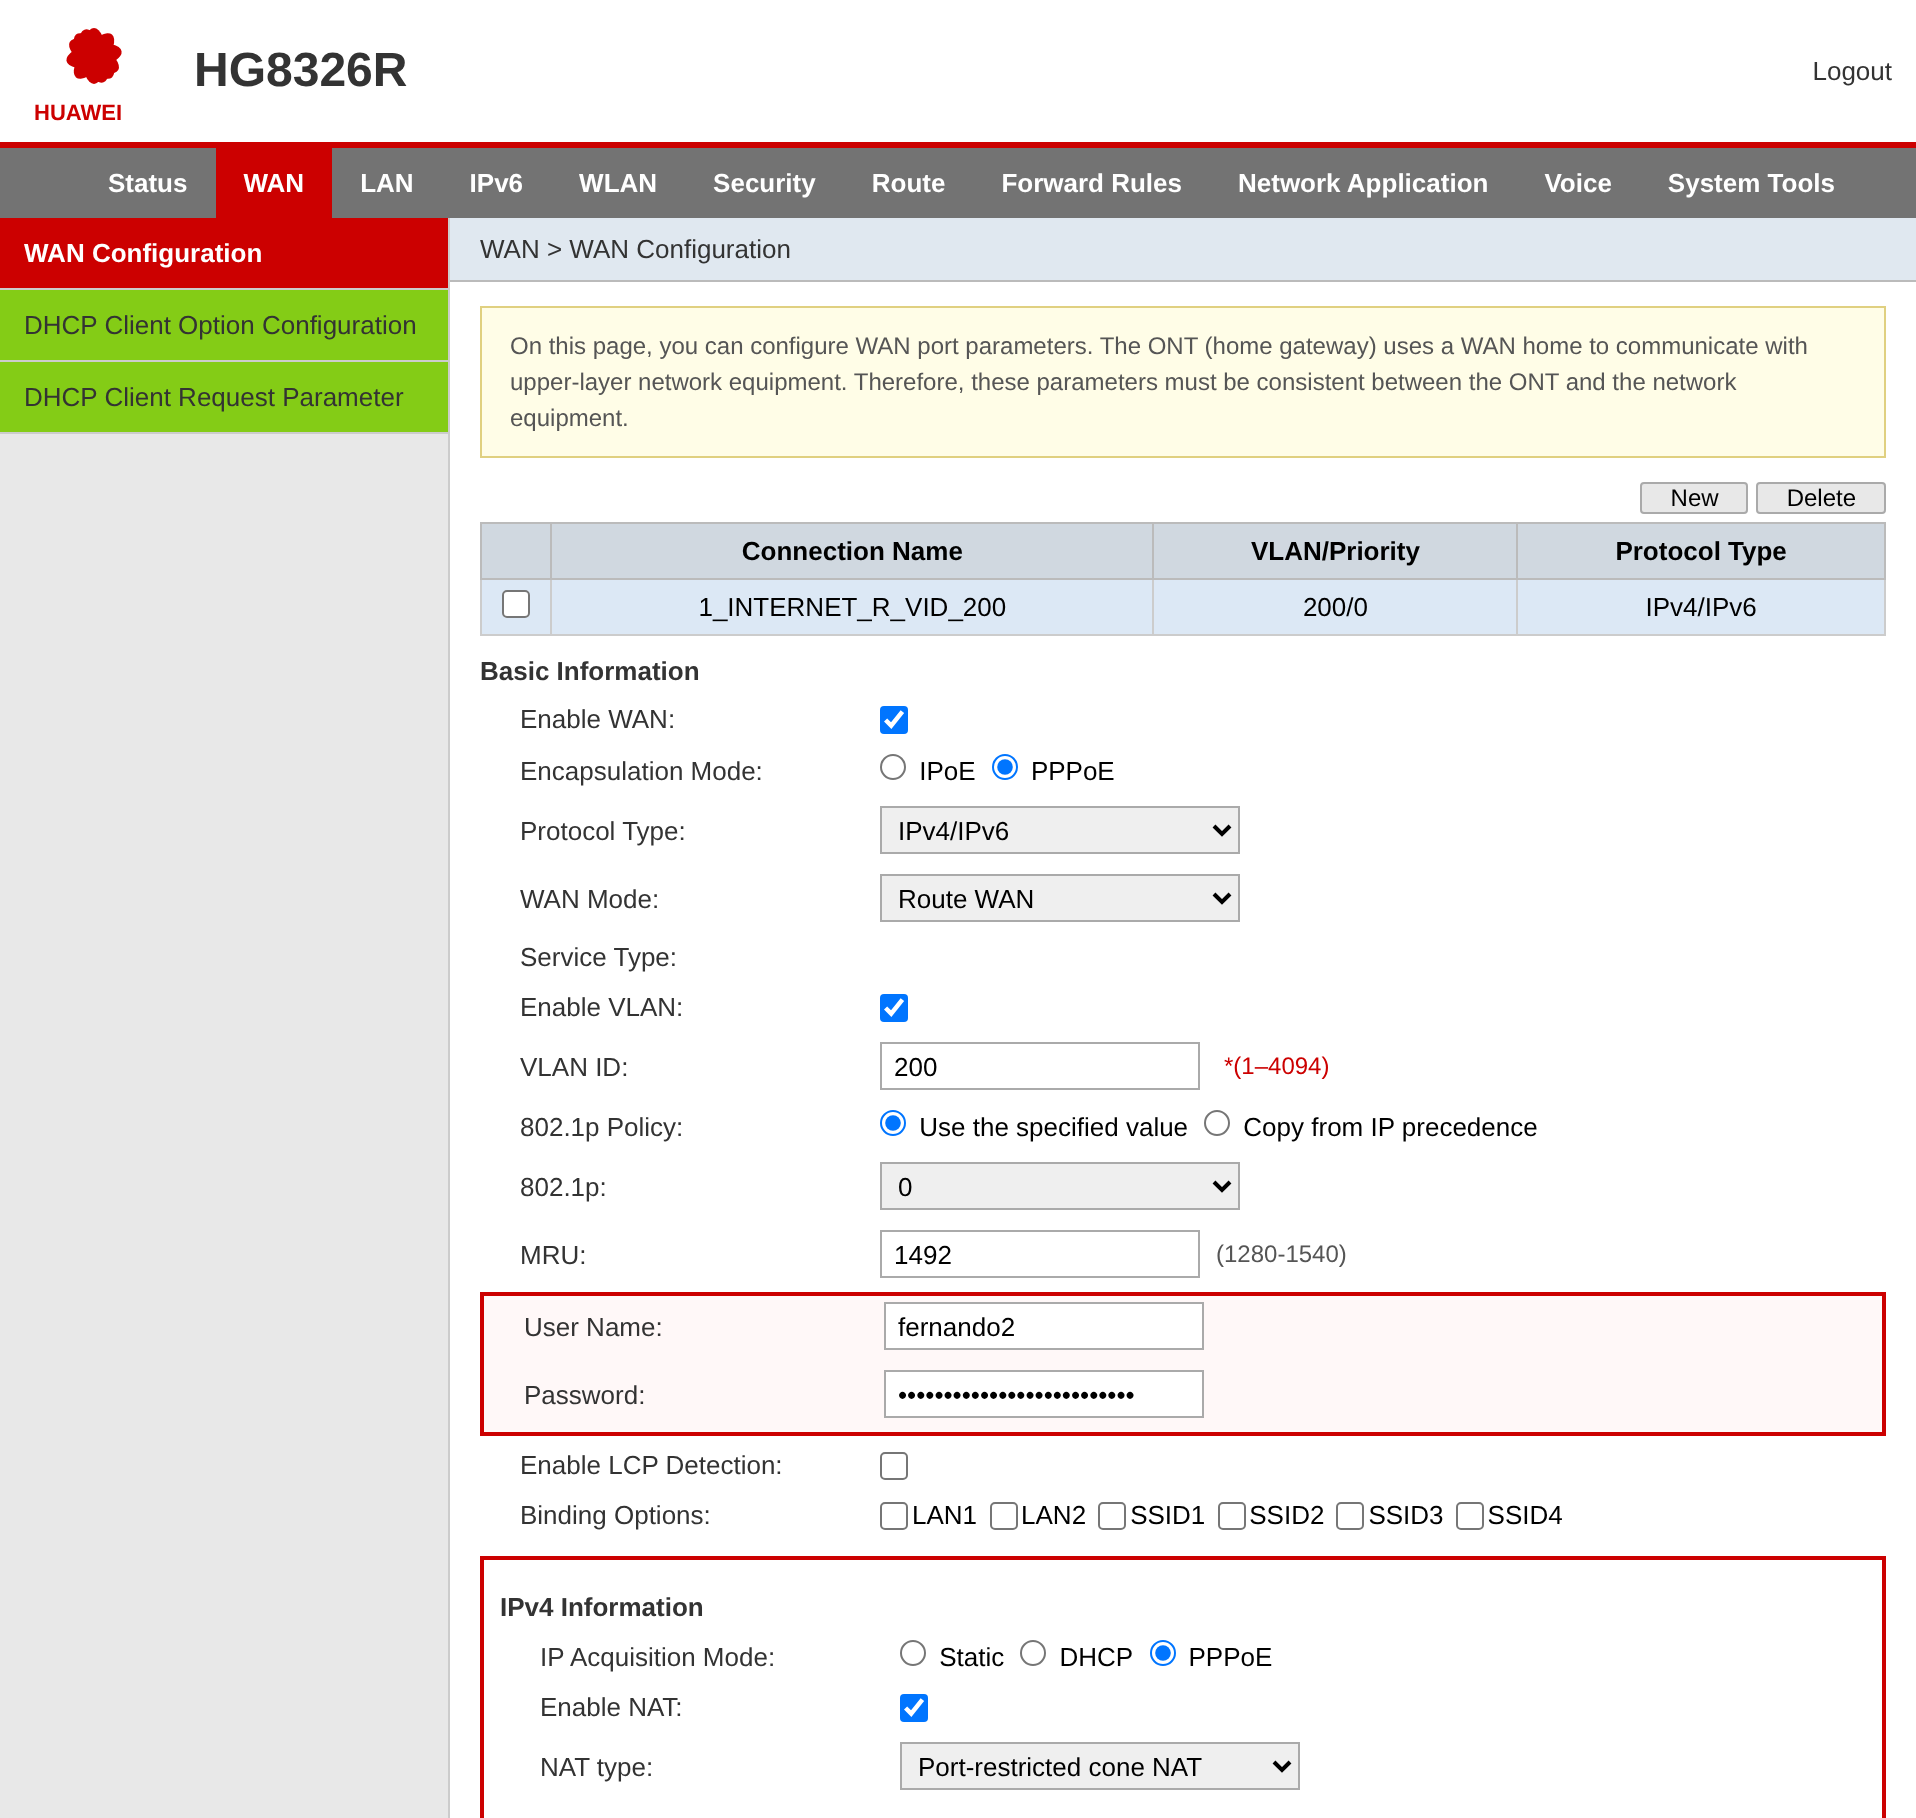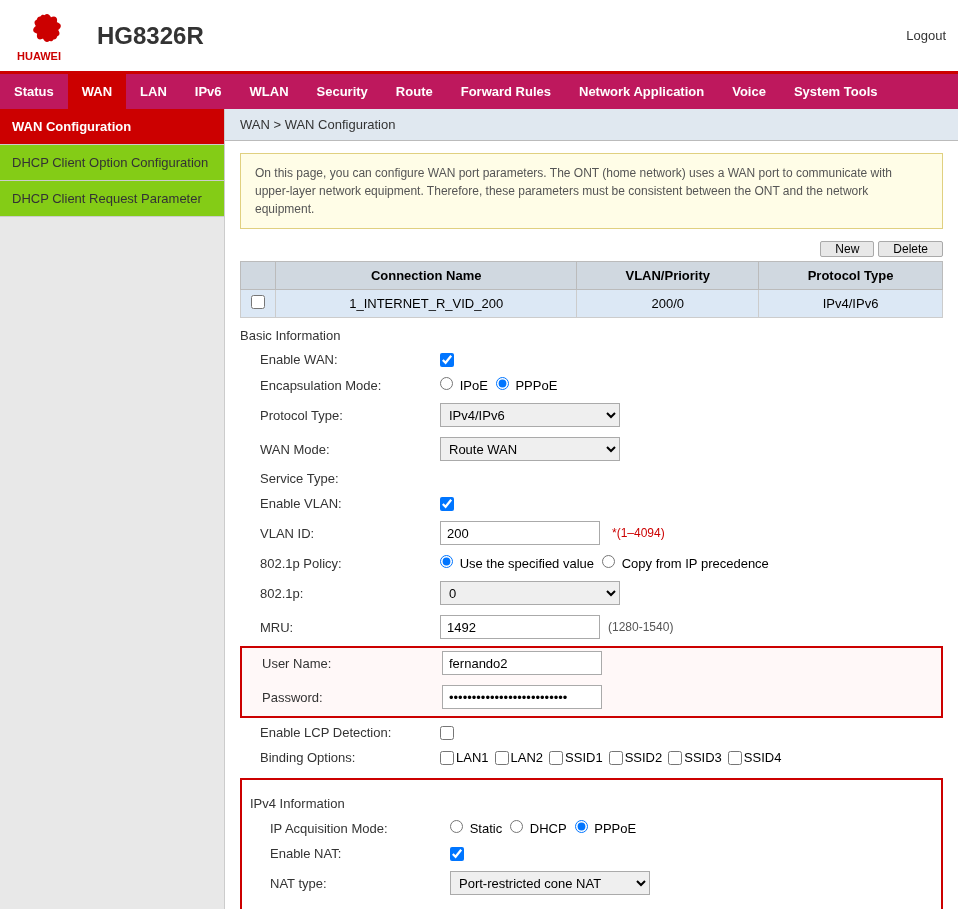--- a/index.html
+++ b/index.html
@@ -5,21 +5,21 @@
     * { margin: 0; padding: 0; box-sizing: border-box; }
     body { font-family: Arial, sans-serif; font-size: 13px; background: #f0f0f0; width: 958px; }
 
     
     .header { background: white; display: flex; align-items: center; padding: 8px 12px; border-bottom: 3px solid #cc0000; }
     .logo { width: 70px; height: 55px; margin-right: 15px; }
     .app-title { font-size: 24px; font-weight: bold; color: #333; flex: 1; }
     .logout-btn { color: #333; font-size: 13px; cursor: pointer; text-decoration: none; }
 
     
-    .nav { background: #be185d; display: flex; align-items: flex-end; }
+    .nav { background: #737373; display: flex; align-items: flex-end; padding-left: 40px; }
     .nav-item { color: white; padding: 10px 14px; cursor: pointer; font-size: 13px; font-weight: bold; }
     .nav-item.active { background: #cc0000; }
 
     
     .page { display: flex; min-height: 820px; }
 
     
     .sidebar { background: #e8e8e8; width: 225px; min-width: 225px; border-right: 1px solid #ccc; }
     .sidebar-item { padding: 10px 12px; font-size: 13px; cursor: pointer; border-bottom: 1px solid #ccc; }
     .sidebar-item.active { background: #cc0000; color: white; font-weight: bold; }
@@ -35,21 +35,21 @@
     .top-buttons { display: flex; justify-content: flex-end; gap: 4px; margin-bottom: 4px; }
     .btn-sm { padding: 0 14px; font-size: 12px; cursor: pointer; border: 1px solid #aaa; background: #e8e8e8; border-radius: 2px; }
 
     .data-table { width: 100%; border-collapse: collapse; font-size: 13px; }
     .data-table th { background: #d0d8e0; border: 1px solid #bbb; padding: 6px 10px; text-align: center; }
     .data-table td { border: 1px solid #ccc; padding: 5px 10px; text-align: center; background: #dce8f5; }
     .data-table .chk-col { width: 30px; }
 
     
     .form-section { margin: 10px 15px; }
-    .section-title { font-weight: normal; font-size: 13px; color: #333; margin: 8px 0 6px 0; }
+    .section-title { font-weight: bold; font-size: 13px; color: #333; margin: 8px 0 6px 0; }
     .form-row { display: flex; align-items: center; margin-bottom: 4px; padding: 3px 0; }
     .form-label { width: 200px; min-width: 200px; color: #333; font-size: 13px; padding-left: 20px; }
     .form-value { flex: 1; display: flex; align-items: center; gap: 8px; }
     .form-input { border: 1px solid #aaa; padding: 3px 6px; font-size: 13px; height: 24px; }
     .form-input-sm { width: 160px; }
     .form-select { border: 1px solid #aaa; padding: 2px 4px; font-size: 13px; height: 24px; }
     .form-select-md { width: 180px; }
     .hint { color: #cc0000; font-size: 12px; margin-left: 4px; }
 
     input[type="checkbox"] { width: 14px; height: 14px; }
@@ -98,21 +98,21 @@
 <div class="page">
 
   <div class="sidebar">
     <div class="sidebar-item active">WAN Configuration</div>
     <div class="sidebar-item">DHCP Client Option Configuration</div>
     <div class="sidebar-item">DHCP Client Request Parameter</div>
   </div>
 
   <div class="main">
     <div class="breadcrumb">WAN &gt; WAN Configuration</div>
-    <div class="info-box">On this page, you can configure WAN port parameters. The ONT (home network) uses a WAN port to communicate with upper-layer network equipment. Therefore, these parameters must be consistent between the ONT and the network equipment.</div>
+    <div class="info-box">On this page, you can configure WAN port parameters. The ONT (home gateway) uses a WAN home to communicate with upper-layer network equipment. Therefore, these parameters must be consistent between the ONT and the network equipment.</div>
 
     <div class="table-section">
       <div class="top-buttons">
         <button class="btn-sm">New</button>
         <button class="btn-sm">Delete</button>
       </div>
       <table class="data-table">
         <thead>
           <tr>
             <th class="chk-col"></th>

